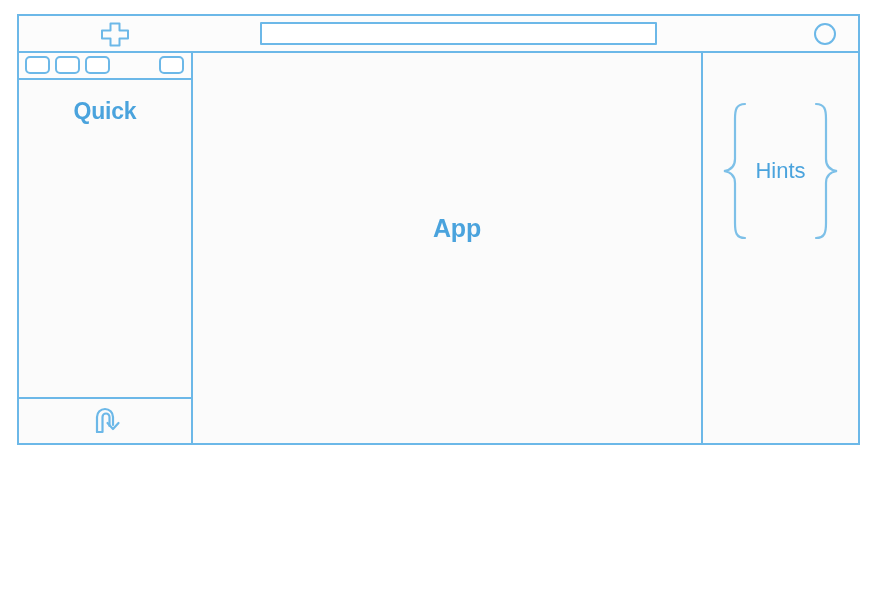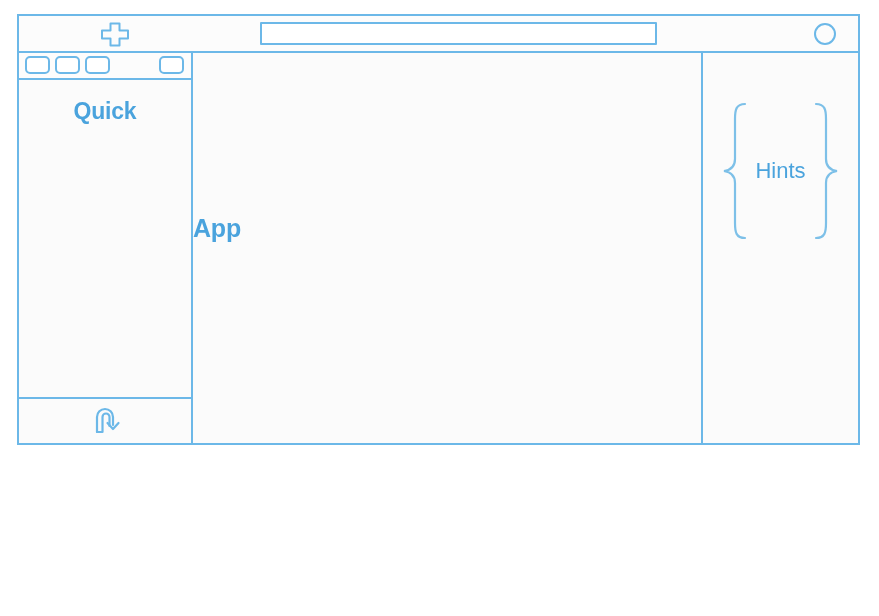--- a/index.html
+++ b/index.html
@@ -160,23 +160,25 @@
     height: 32px;
   }
   .uturn-icon svg { display: block; }
 
   
   #app-area {
     flex: 1 1 auto;
     position: relative;
     display: flex;
     align-items: center;
+    justify-content: center;
     border-right: 2px solid #6cb8e8;
     background: #fbfbfb;
     min-width: 0;
+    margin-left: 20px;
   }
   .app-label {
     font-size: 25px;
     font-weight: bold;
     color: #4aa3dd;
     margin-top: -40px;
     letter-spacing: -0.2px;
   }
 
   

